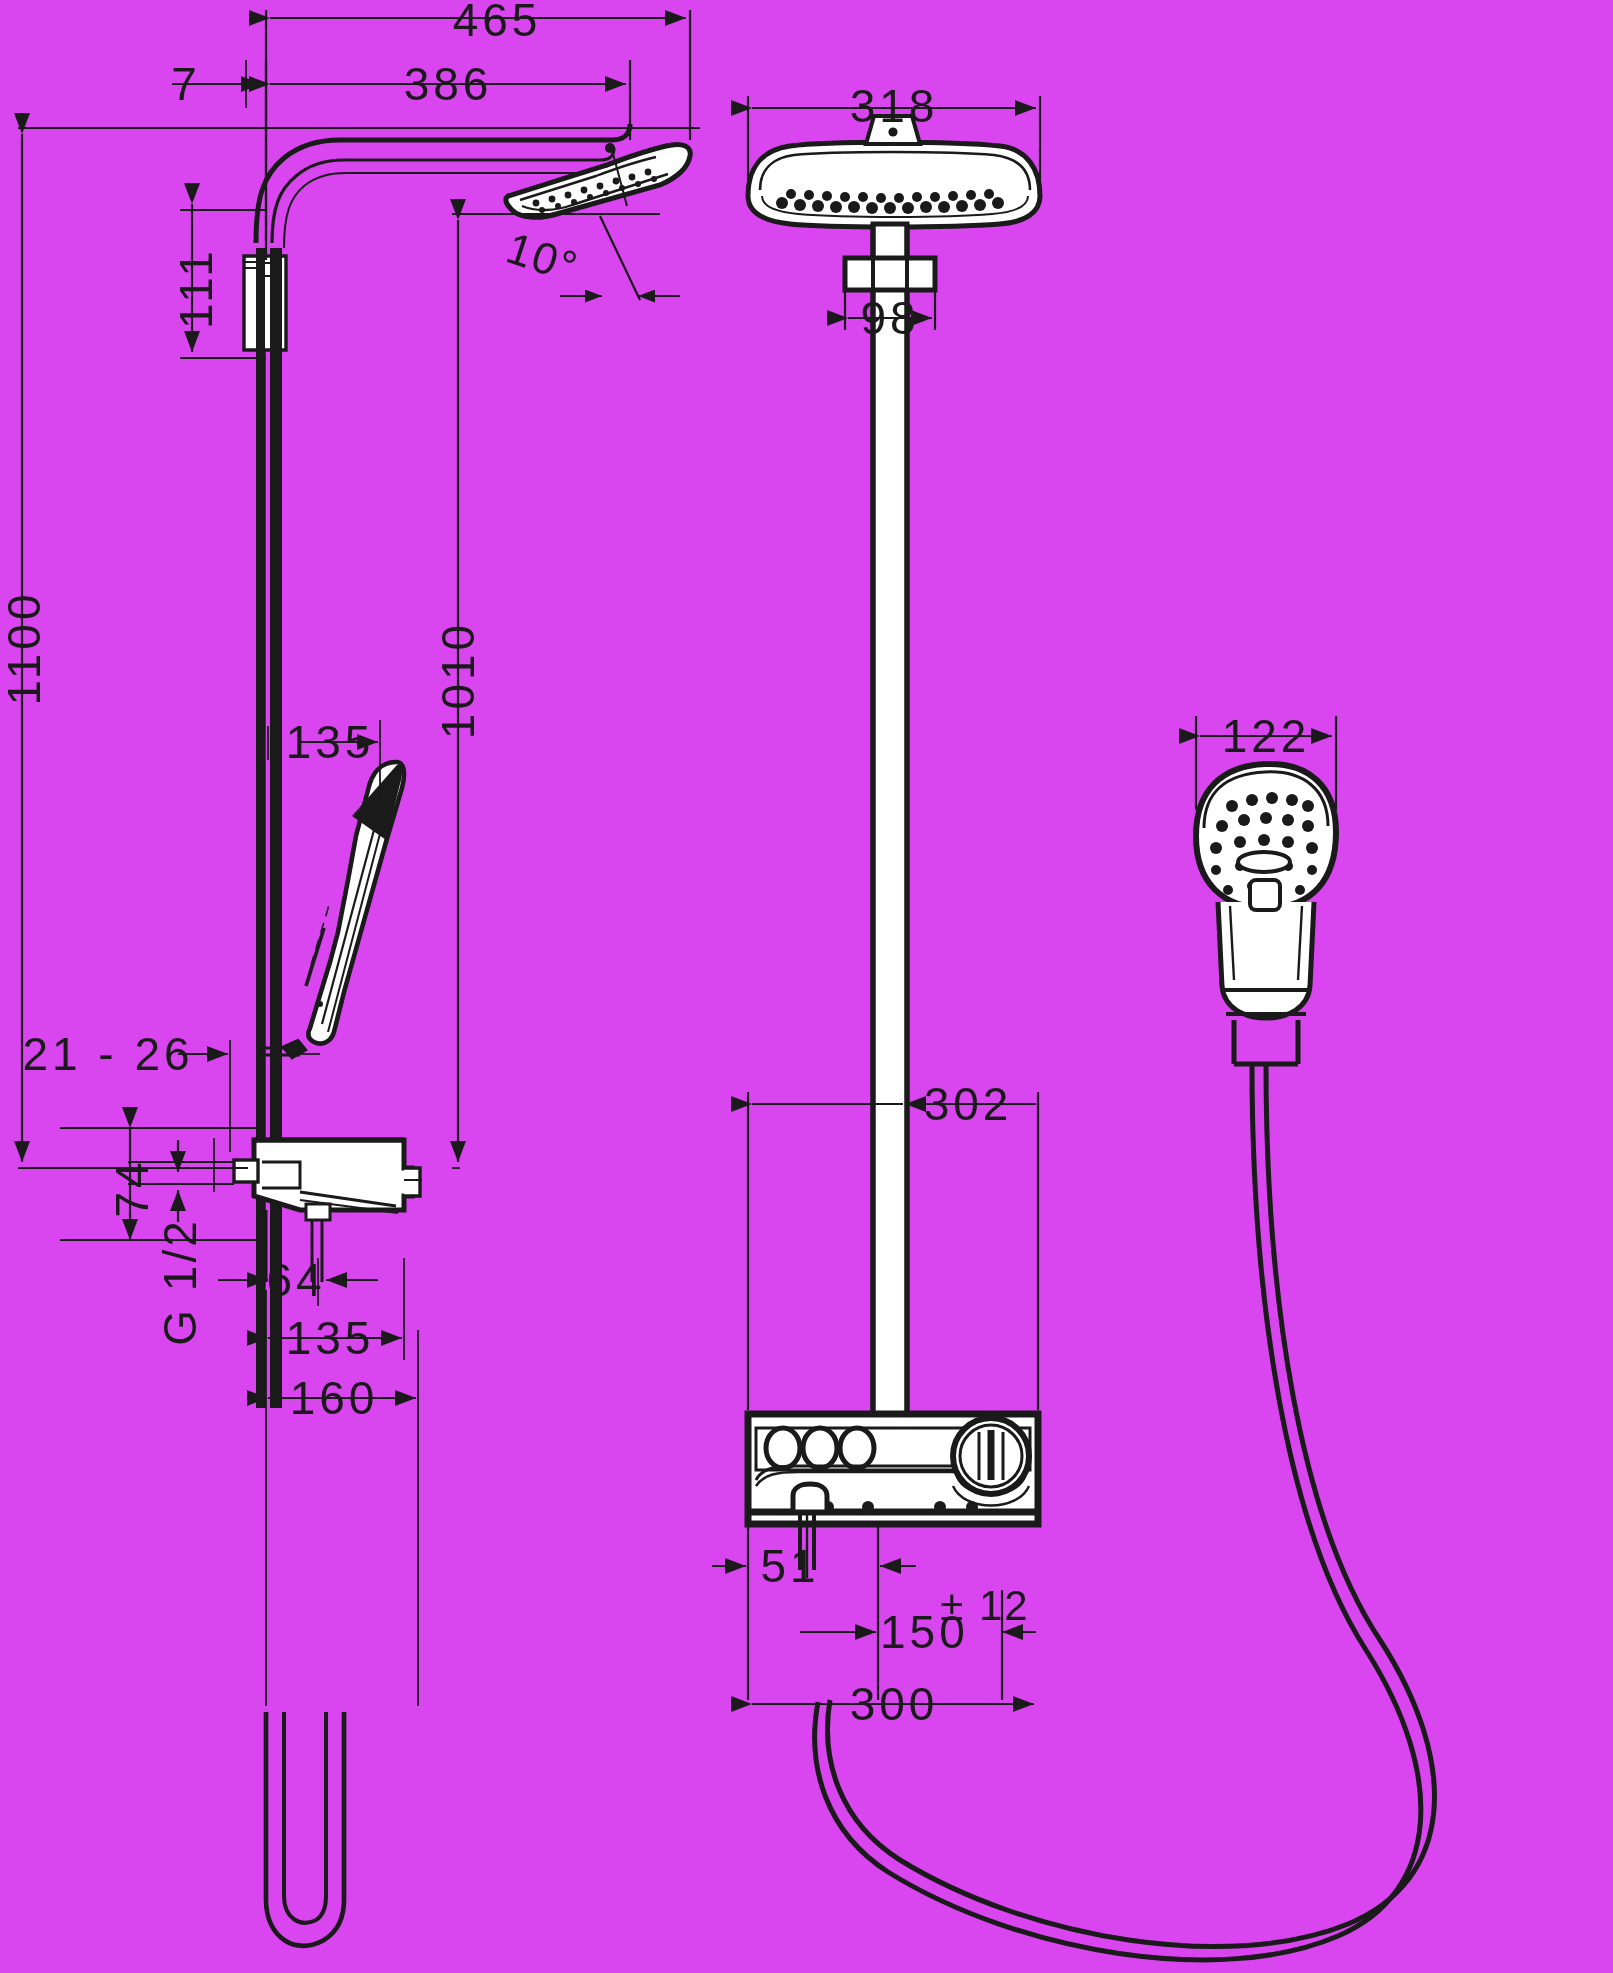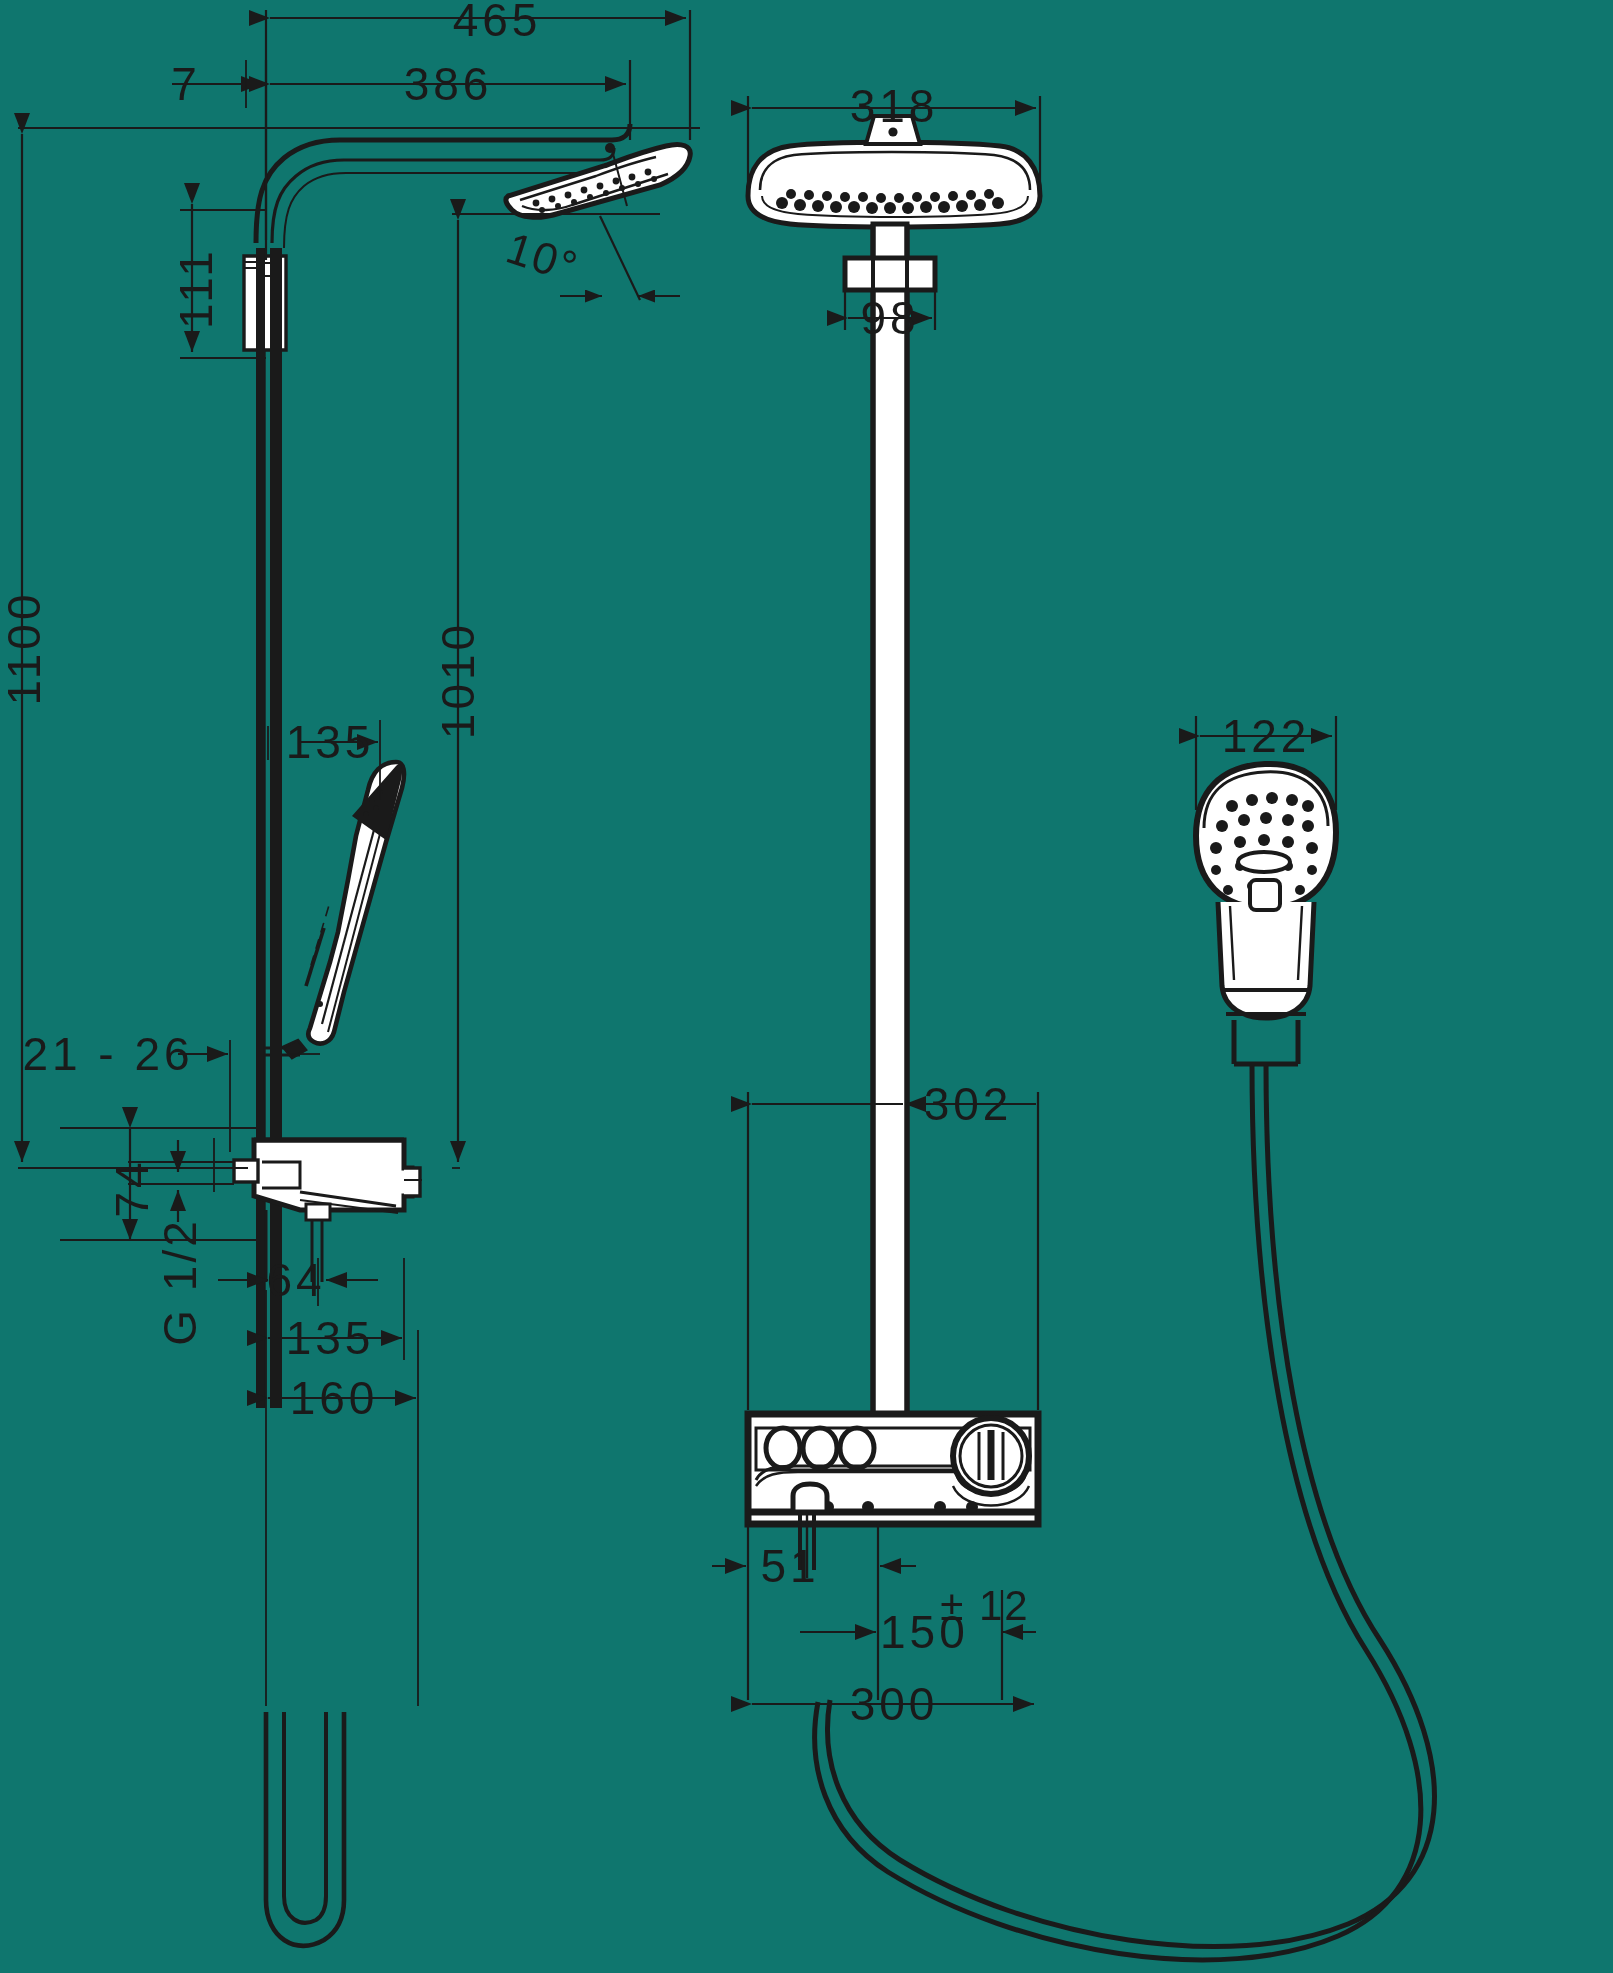--- a/index.html
+++ b/index.html
@@ -1,17 +1,17 @@
 <!DOCTYPE html>
 <html><head>
 <meta charset="utf-8">
 <style>
   html,body{margin:0;padding:0;background:#fff;}
   body{font-family:"Liberation Sans",sans-serif;}
-  #stage{position:relative;width:1613px;height:1973px;background:#0f766e;overflow:hidden;}
+  #stage{position:relative;width:1613px;height:1973px;background:#d946ef;overflow:hidden;}
   svg{display:block;}
   text{font-family:"Liberation Sans",sans-serif;fill:#1a1a1a;}
 </style>
 </head>
 <body>
 
 <div id="stage">
 <svg width="1613" height="1973" viewBox="0 0 1613 1973" xmlns="http://www.w3.org/2000/svg">
 
   <defs>

